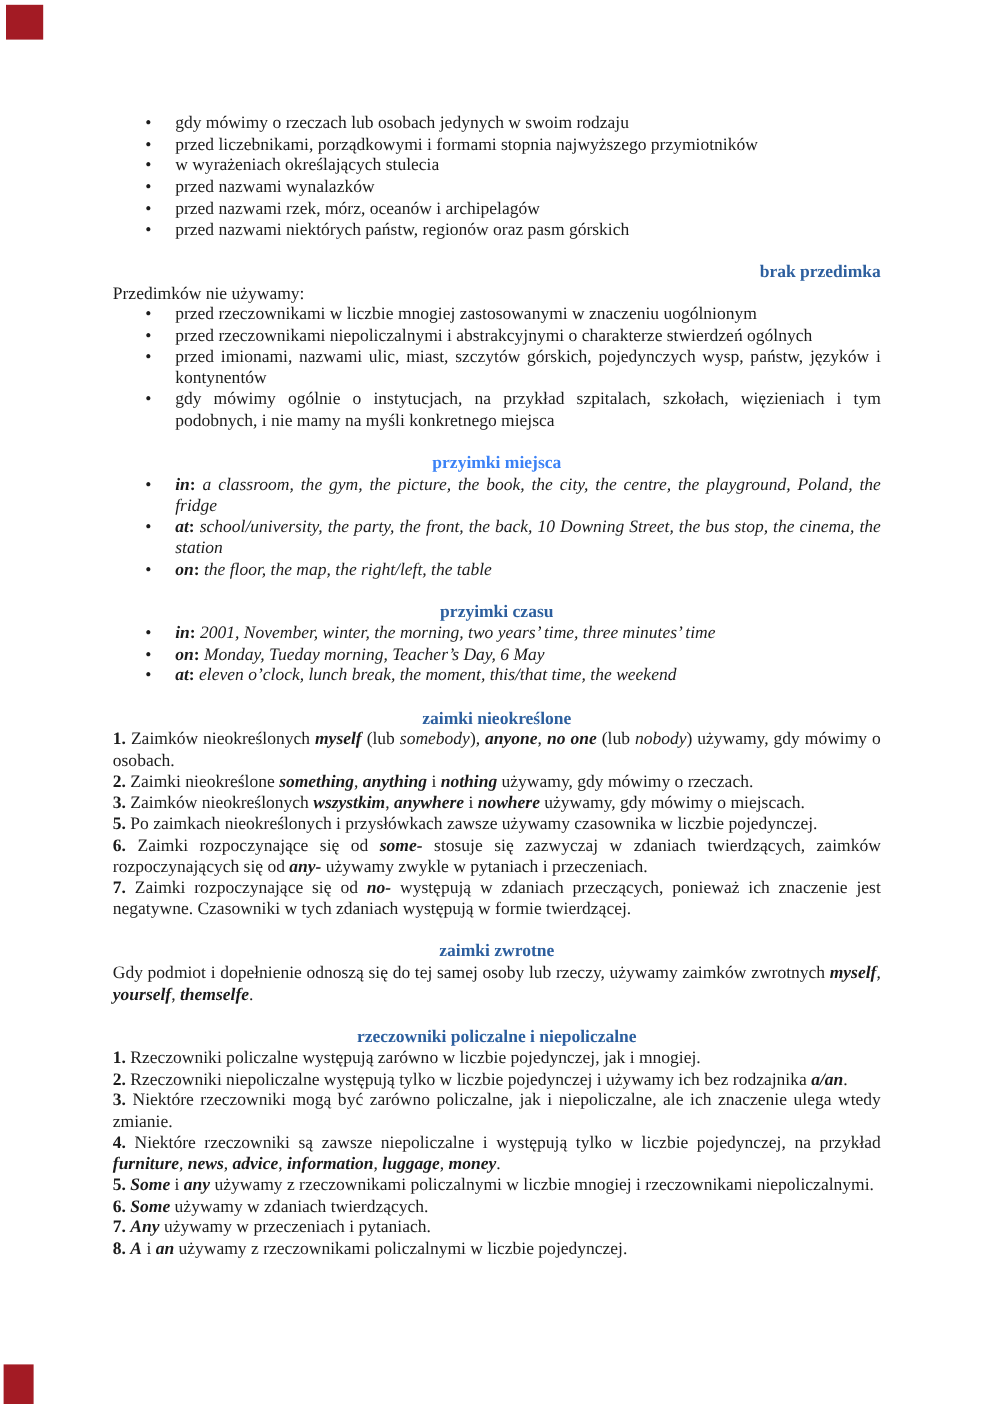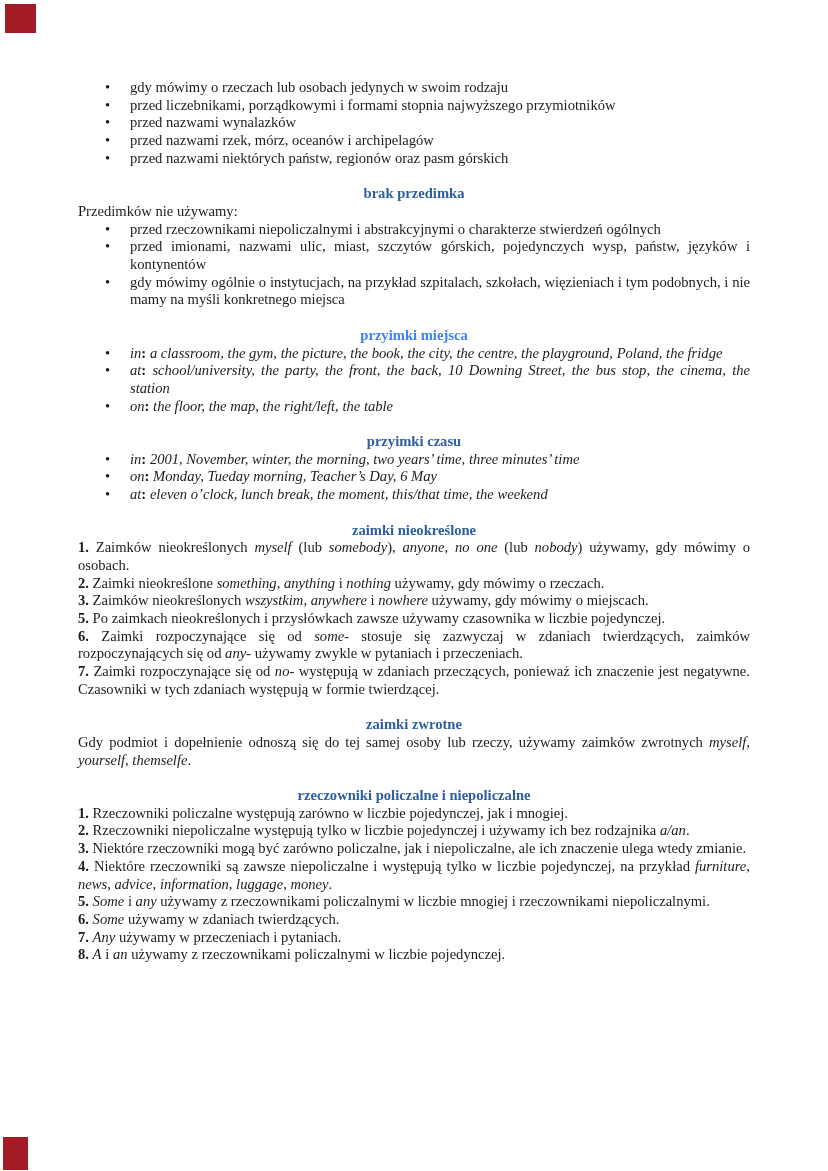--- a/index.html
+++ b/index.html
@@ -20,21 +20,21 @@
   .corner-top { left: 5px; top: 4px; width: 31px; height: 29px; }
   .corner-bottom { left: 3px; top: 1137px; width: 25px; height: 33px; }
   .content {
     position: absolute;
     left: 78px; top: 79px;
     width: 672px;
     font-size: 14.6px;
     line-height: 17.7px;
     text-align: justify;
   }
-  section { margin: 0; }
+  section { margin: 16px; }
   h2.heading {
     margin: 17.7px 0 0 0;
     font-size: 14.6px;
     line-height: 17.7px;
     font-weight: 700;
     text-align: center;
   }
   p.para { margin: 0; }
   ul.bullets {
     list-style: none;
@@ -45,41 +45,43 @@
     padding-left: 52px;
     text-align: justify;
   }
   ul.bullets li::before {
     content: "\2022";
     position: absolute;
     left: 27px; top: 0;
   }
   .b  { font-weight: 700; }
   .i  { font-style: italic; font-family: Liberation Serif, serif; }
-  .bi { font-weight: 400; font-style: italic; }
+  .bi { font-weight: 700; font-style: italic; }
 </style>
 </head>
 <body style="background: rgb(255, 255, 255); color: rgb(28, 28, 28);">
 
 <div class="corner corner-top" style="background: rgb(163, 27, 36);"></div>
 
 <main class="content" id="content">
     <section>
       <ul class="bullets">
         <li><span>gdy mówimy o rzeczach lub osobach jedynych w swoim rodzaju</span></li>
         <li><span>przed liczebnikami, porządkowymi i formami stopnia najwyższego przymiotników</span></li>
+        <li><span>w wyrażeniach określających stulecia</span></li>
         <li><span>przed nazwami wynalazków</span></li>
         <li><span>przed nazwami rzek, mórz, oceanów i archipelagów</span></li>
         <li><span>przed nazwami niektórych państw, regionów oraz pasm górskich</span></li>
       </ul>
     </section>
     <section>
-      <h2 class="heading" style="color: rgb(45, 95, 158);">brak przedimka</h2>
+      <h2 class="heading" style="color: rgb(45, 95, 158); text-align: right;">brak przedimka</h2>
       <p class="para">Przedimków nie używamy:</p>
       <ul class="bullets">
+        <li><span>przed rzeczownikami w liczbie mnogiej zastosowanymi w znaczeniu uogólnionym</span></li>
         <li><span>przed rzeczownikami niepoliczalnymi i abstrakcyjnymi o charakterze stwierdzeń ogólnych</span></li>
         <li><span>przed imionami, nazwami ulic, miast, szczytów górskich, pojedynczych wysp, państw, języków i kontynentów</span></li>
         <li><span>gdy mówimy ogólnie o instytucjach, na przykład szpitalach, szkołach, więzieniach i tym podobnych, i nie mamy na myśli konkretnego miejsca</span></li>
       </ul>
     </section>
     <section>
       <h2 class="heading" style="color: #3b82f6;">przyimki miejsca</h2>
       <ul class="bullets">
         <li><span class="bi">in</span><span class="b">:</span><span class="i"> a classroom, the gym, the picture, the book, the city, the centre, the playground, Poland, the fridge</span></li>
         <li><span class="bi">at</span><span class="b">:</span><span class="i"> school/university, the party, the front, the back, 10 Downing Street, the bus stop, the cinema, the station</span></li>

